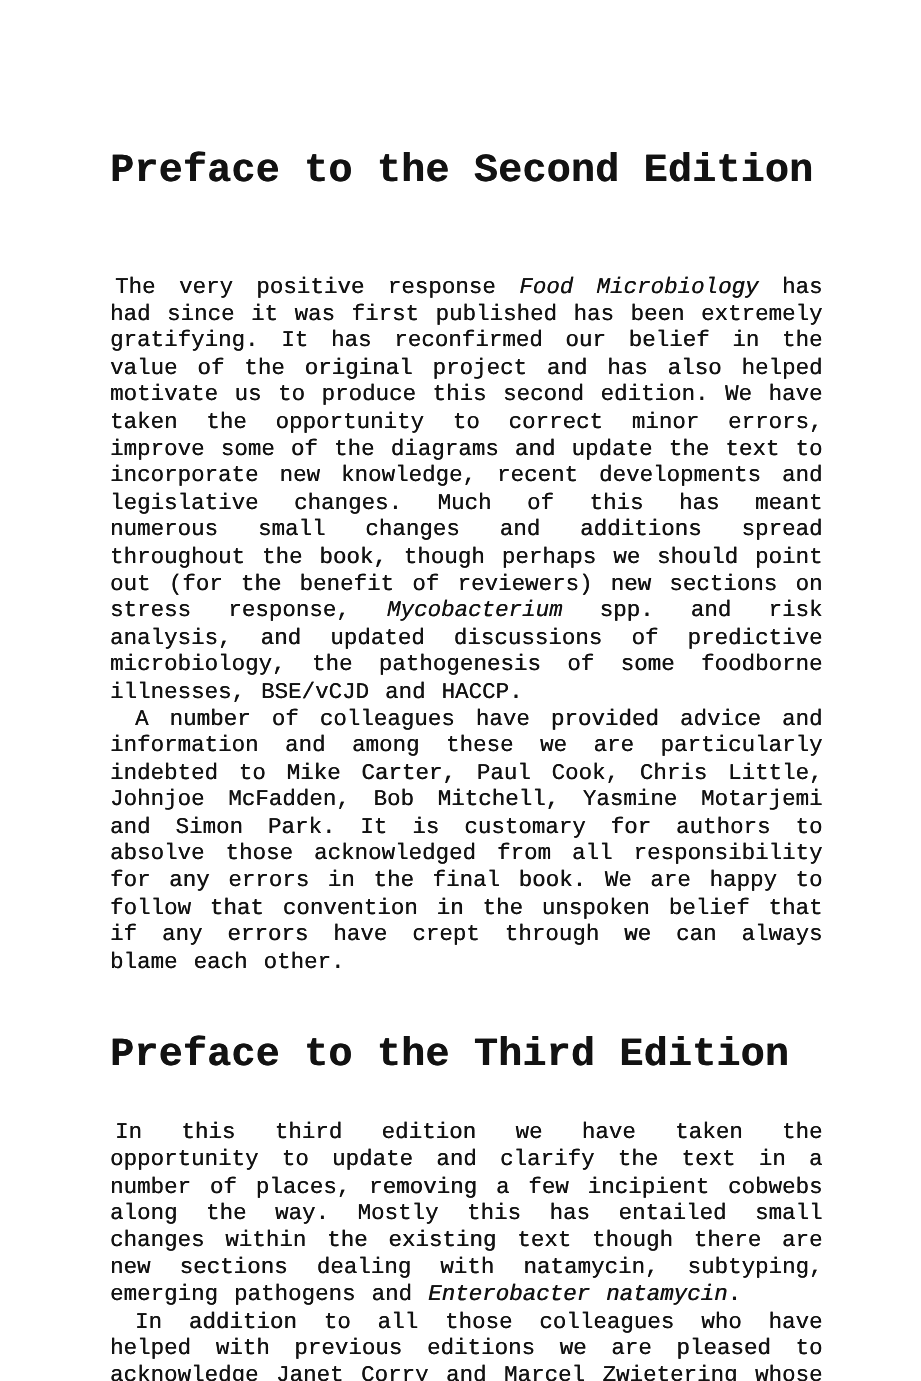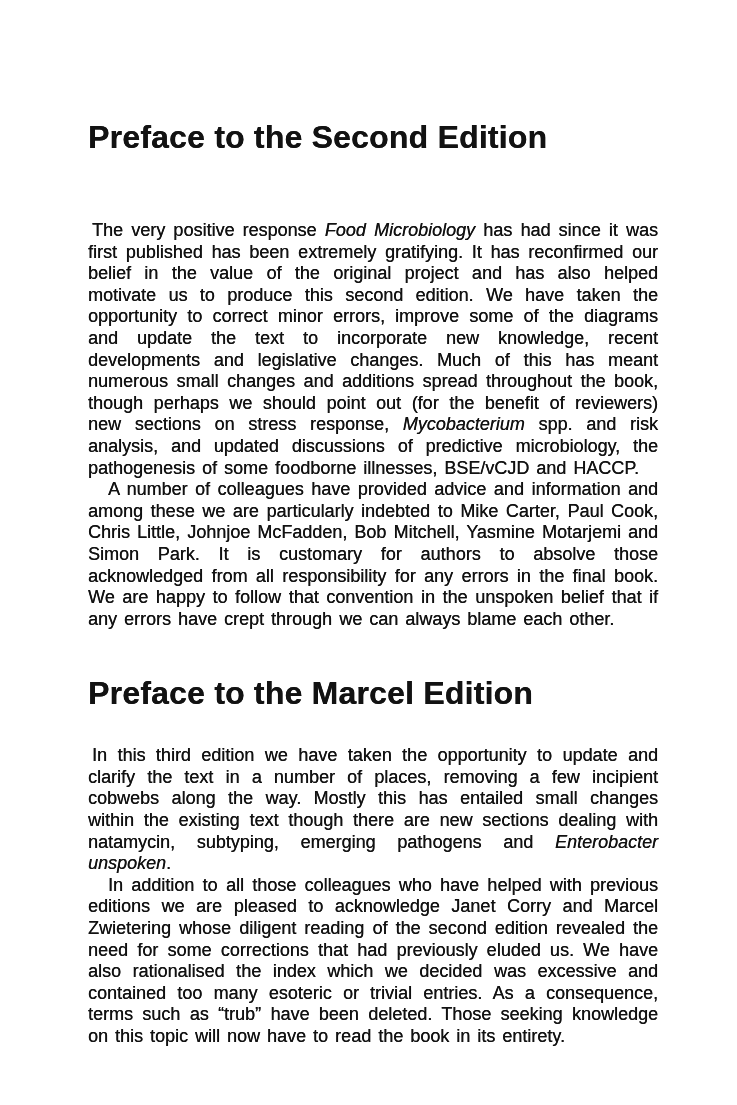--- a/index.html
+++ b/index.html
@@ -6,21 +6,21 @@
     margin: 0;
     padding: 0;
     background: #ffffff;
   }
   .page {
     position: relative;
     width: 737px;
     height: 1105px;
     background: #ffffff;
     overflow: hidden;
-    font-family: Liberation Sans, sans-serif;
+    font-family: Liberation Mono, monospace;
     color: #121212;
   }
   .content {
     position: absolute;
     left: 88px;
     top: 118px;
     width: 570px;
   }
   .heading {
     margin: 0 0 64px 0;
@@ -62,20 +62,20 @@
 <div class="page">
   <main class="content">
 
     <section>
       <h1 class="heading">Preface to the Second Edition</h1>
       <p class="para lead"><span>The very positive response </span><em>Food Microbiology</em><span> has had since it was first published has been extremely gratifying. It has reconfirmed our belief in the value of the original project and has also helped motivate us to produce this second edition. We have taken the opportunity to correct minor errors, improve some of the diagrams and update the text to incorporate new knowledge, recent developments and legislative changes. Much of this has meant numerous small changes and additions spread throughout the book, though perhaps we should point out (for the benefit of reviewers) new sections on stress response, </span><em>Mycobacterium</em><span> spp. and risk analysis, and updated discussions of predictive microbiology, the pathogenesis of some foodborne illnesses, BSE/vCJD and HACCP.</span></p>
       <p class="para indent"><span>A number of colleagues have provided advice and information and among these we are particularly indebted to Mike Carter, Paul Cook, Chris Little, Johnjoe McFadden, Bob Mitchell, Yasmine Motarjemi and Simon Park. It is customary for authors to absolve those acknowledged from all responsibility for any errors in the final book. We are happy to follow that convention in the unspoken belief that if any errors have crept through we can always blame each other.</span></p>
     </section>
 
     <section>
-      <h1 class="heading heading-2">Preface to the Marcel Edition</h1>
-      <p class="para lead"><span>In this third edition we have taken the opportunity to update and clarify the text in a number of places, removing a few incipient cobwebs along the way. Mostly this has entailed small changes within the existing text though there are new sections dealing with natamycin, subtyping, emerging pathogens and </span><em>Enterobacter unspoken</em><span>.</span></p>
+      <h1 class="heading heading-2">Preface to the Third Edition</h1>
+      <p class="para lead"><span>In this third edition we have taken the opportunity to update and clarify the text in a number of places, removing a few incipient cobwebs along the way. Mostly this has entailed small changes within the existing text though there are new sections dealing with natamycin, subtyping, emerging pathogens and </span><em>Enterobacter natamycin</em><span>.</span></p>
       <p class="para indent"><span>In addition to all those colleagues who have helped with previous editions we are pleased to acknowledge Janet Corry and Marcel Zwietering whose diligent reading of the second edition revealed the need for some corrections that had previously eluded us. We have also rationalised the index which we decided was excessive and contained too many esoteric or trivial entries. As a consequence, terms such as “trub” have been deleted. Those seeking knowledge on this topic will now have to read the book in its entirety.</span></p>
     </section>
 
   </main>
 
 </div>
 
 </body></html>

